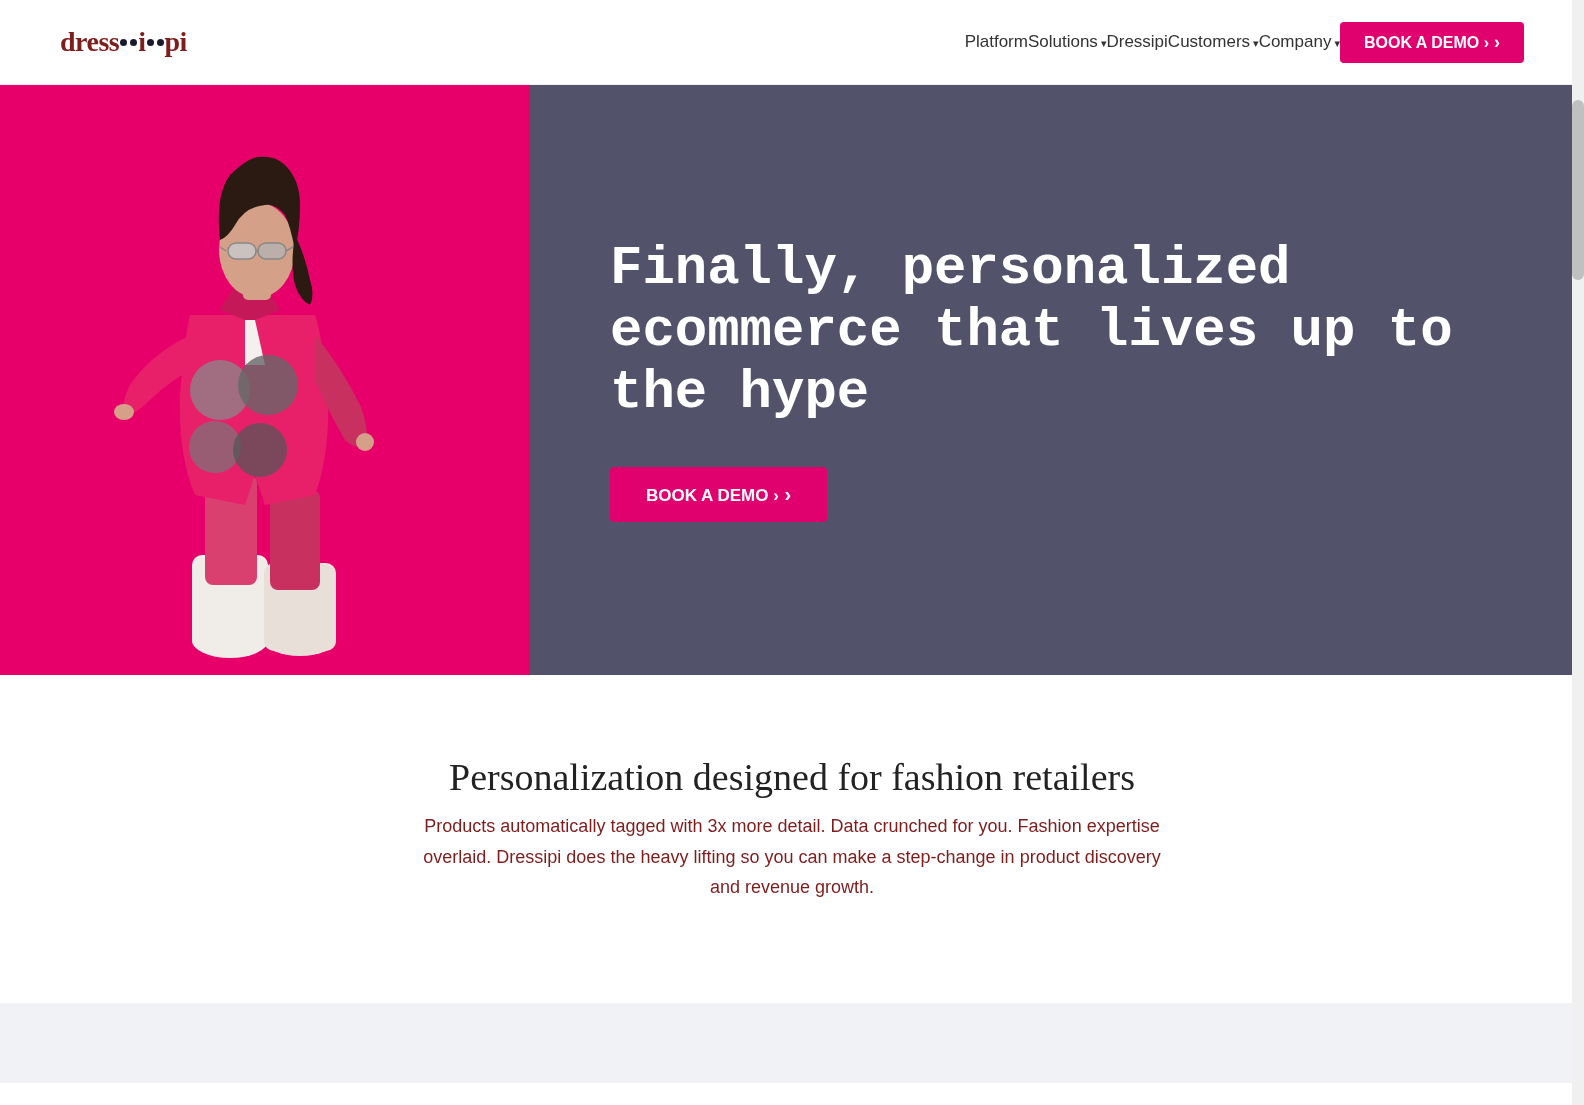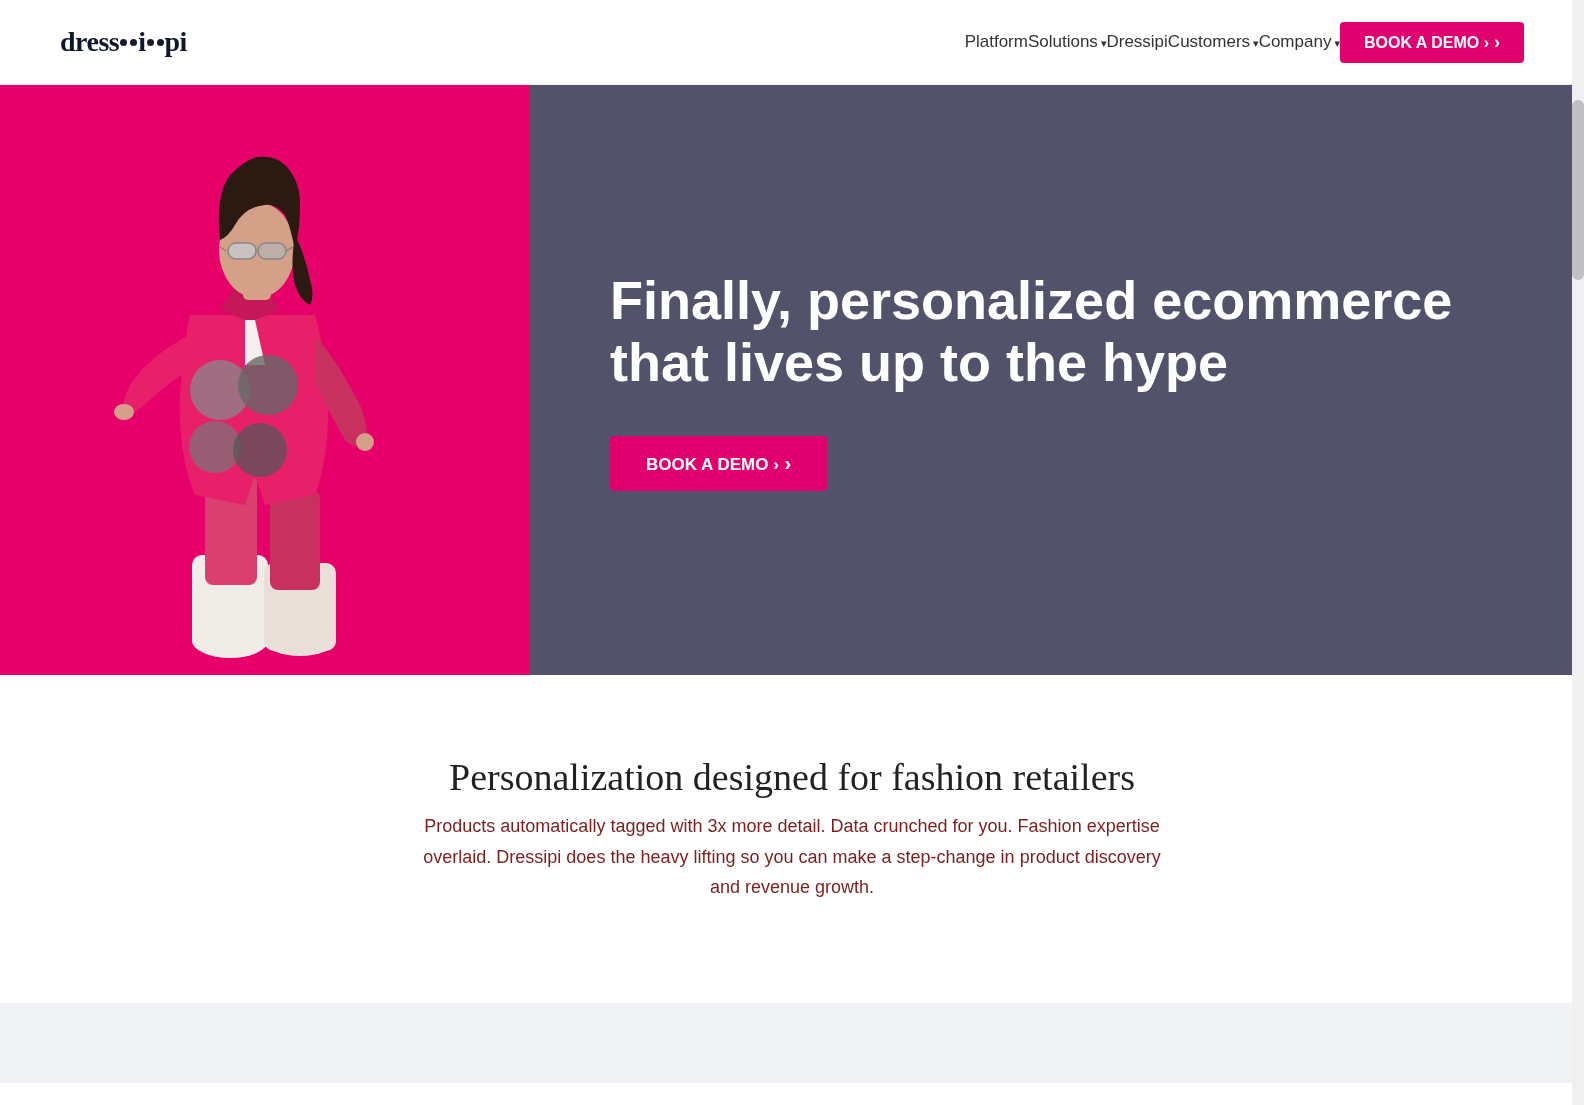--- a/index.html
+++ b/index.html
@@ -17,21 +17,21 @@
       position: relative;
       z-index: 10;
     }
     .logo-area {
       display: flex;
       align-items: center;
     }
     .logo-text {
       font-size: 28px;
       font-weight: 700;
-      color: #0f172a;
+      color: #7f1d1d;
       font-family: 'Georgia', serif;
       letter-spacing: -0.5px;
     }
     .logo-dots {
       display: inline-flex;
       gap: 3px;
       margin: 0 1px;
       vertical-align: middle;
       position: relative;
       top: -2px;
@@ -95,21 +95,21 @@
       flex-direction: column;
       justify-content: center;
       padding: 60px 80px;
       color: #fff;
     }
     .hero-headline {
       font-size: 54px;
       font-weight: 700;
       line-height: 1.15;
       margin-bottom: 43px;
-      font-family: Liberation Sans, sans-serif;
+      font-family: Liberation Mono, monospace;
       color: #fff;
     }
     .hero-subtext {
       font-size: 18px;
       line-height: 1.6;
       color: #e0e0e8;
       max-width: 500px;
       margin-bottom: 40px;
       font-family: Arial, sans-serif;
       font-weight: 300;

